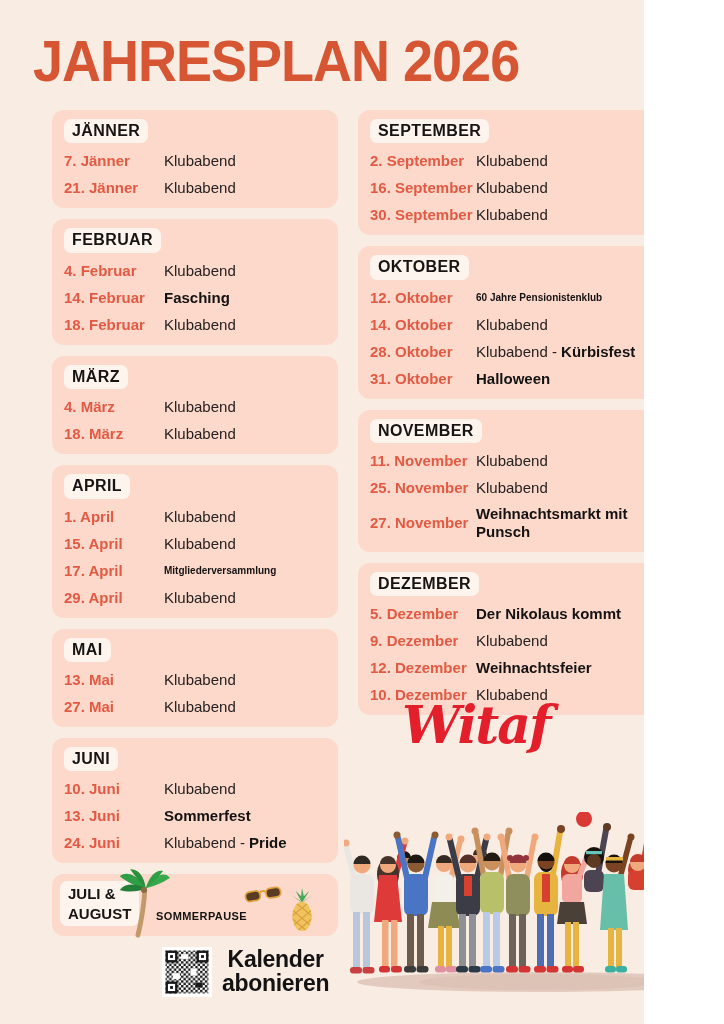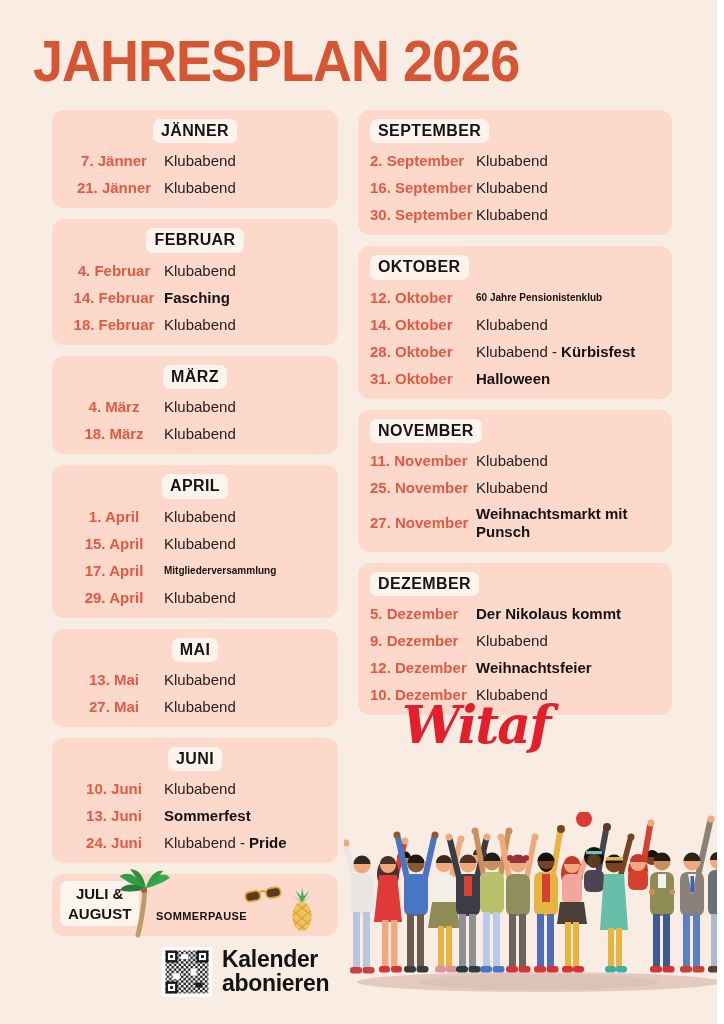--- a/index.html
+++ b/index.html
@@ -1,31 +1,31 @@
 <!DOCTYPE html>
 <html><head>
 <meta charset="utf-8">
 <style>
   html,body{margin:0;padding:0;}
   .page{
-    position:relative; width:717px; height:1024px; overflow:hidden;
+    position:relative; width:644px; height:1024px; overflow:hidden;
     background:#f9ece3;
     font-family:"Liberation Sans", sans-serif;
     color:#232020;
   }
   
   .page-title{
     position:absolute; left:33px; top:28px;
     font-size:54px; font-weight:700; letter-spacing:-1px;
     color:#d65634; transform:scaleY(1.06); transform-origin:top left;
     white-space:nowrap;
   }
   
   .col{position:absolute; top:110px; display:flex; flex-direction:column; gap:11px;}
-  .col-left{left:52px; width:286px;text-align:center;}
+  .col-left{left:52px; width:286px;}
   .col-right{left:358px; width:314px;}
   .card{
     background:#fcd9cb; border-radius:12px;
     padding:9px 12px 11px 12px; position:relative;
   }
   .chip{
     display:inline-block; background:#fdf4ee; border-radius:7px;
     padding:3px 8px; font-weight:700; font-size:16px; letter-spacing:.4px;
     color:#171414; line-height:1.15;
   }
@@ -50,21 +50,21 @@
   
   .branding{position:absolute; left:402px; top:700px; width:320px;}
   .logo-text{
     font-family:"DejaVu Serif", serif; font-style:italic; font-weight:700;
     font-size:52px; line-height:.95; color:#e41f2c; letter-spacing:-2px;
   }
   .tagline{margin-top:3px; margin-left:4px; font-size:12.5px; color:#3c2d26; letter-spacing:.2px;}
   
   .crowd{position:absolute; left:344px; top:812px; width:380px; height:205px;}
   
-  .subscribe{position:absolute; left:162px; top:947px; display:flex; align-items:center; gap:10px;}
+  .subscribe{position:absolute; left:162px; top:947px; display:flex; align-items:center; gap:10px;text-align:center;}
   .qr{flex:0 0 auto; display:block;}
   .subscribe-label{font-weight:700; font-size:23px; line-height:1.03; color:#141212; letter-spacing:-.3px;}
 </style>
 </head>
 <body>
 
 <div class="page">
 
   <div class="page-title">JAHRESPLAN 2026</div>
 

